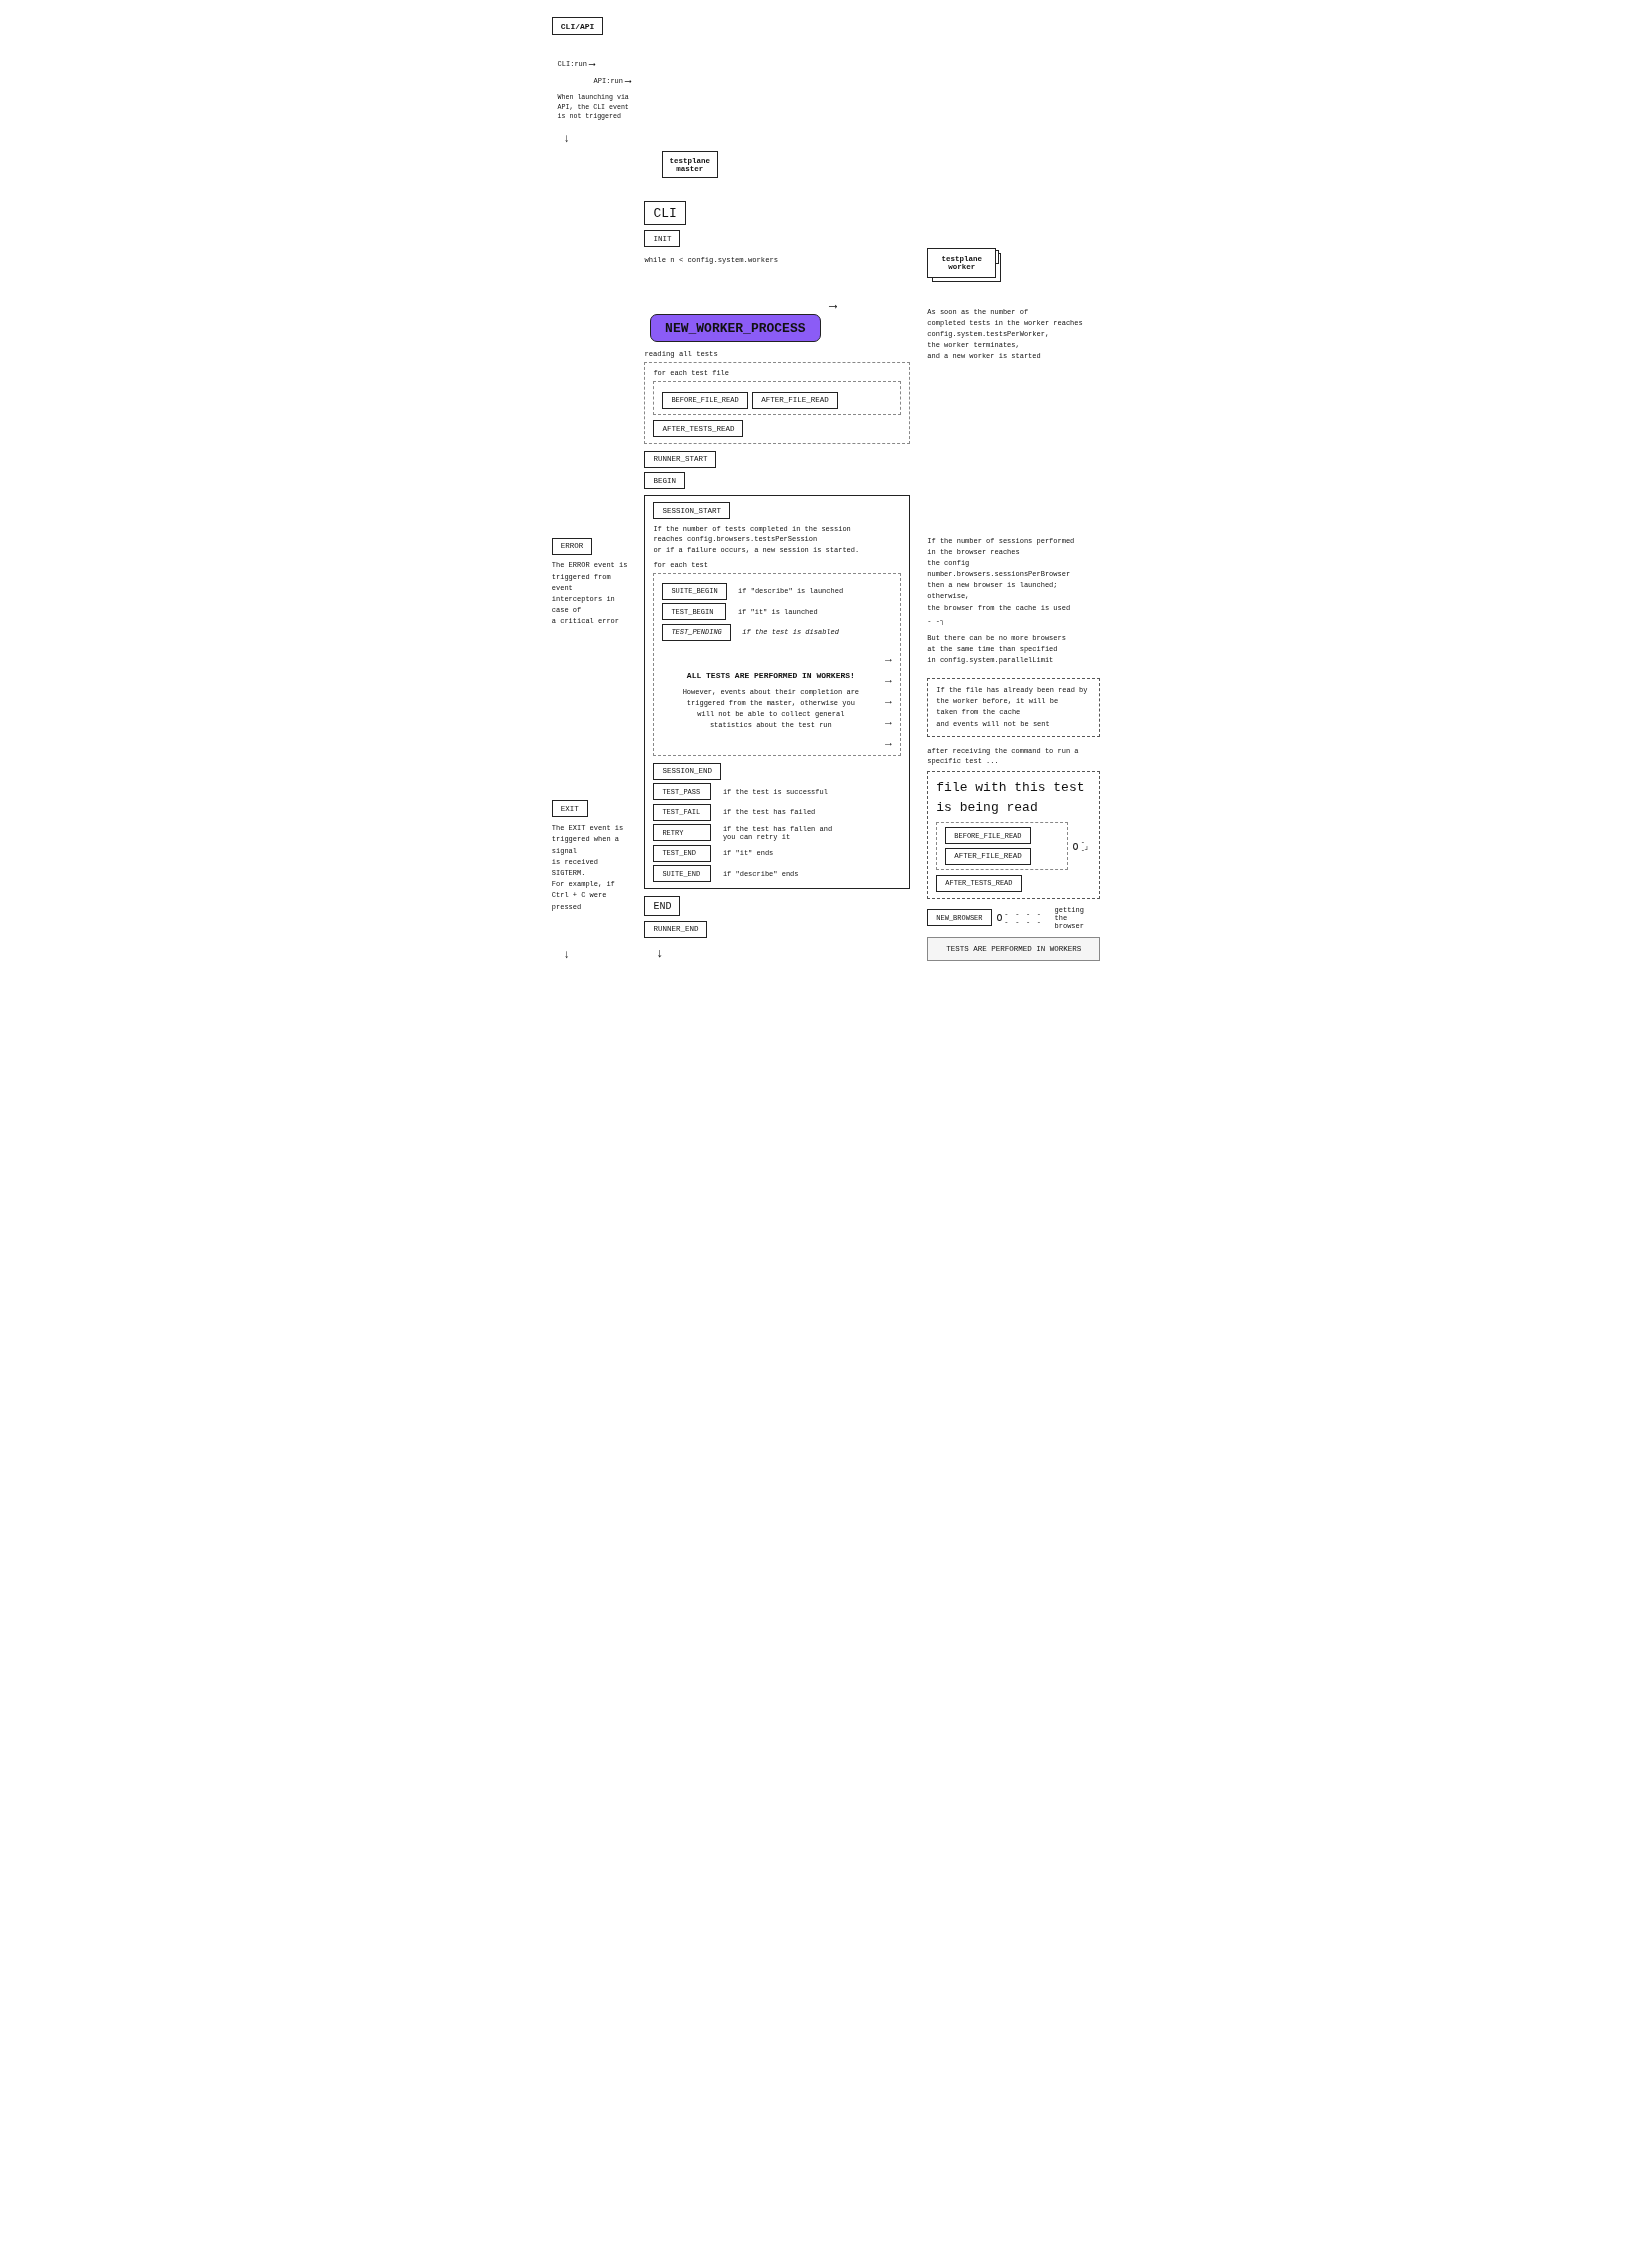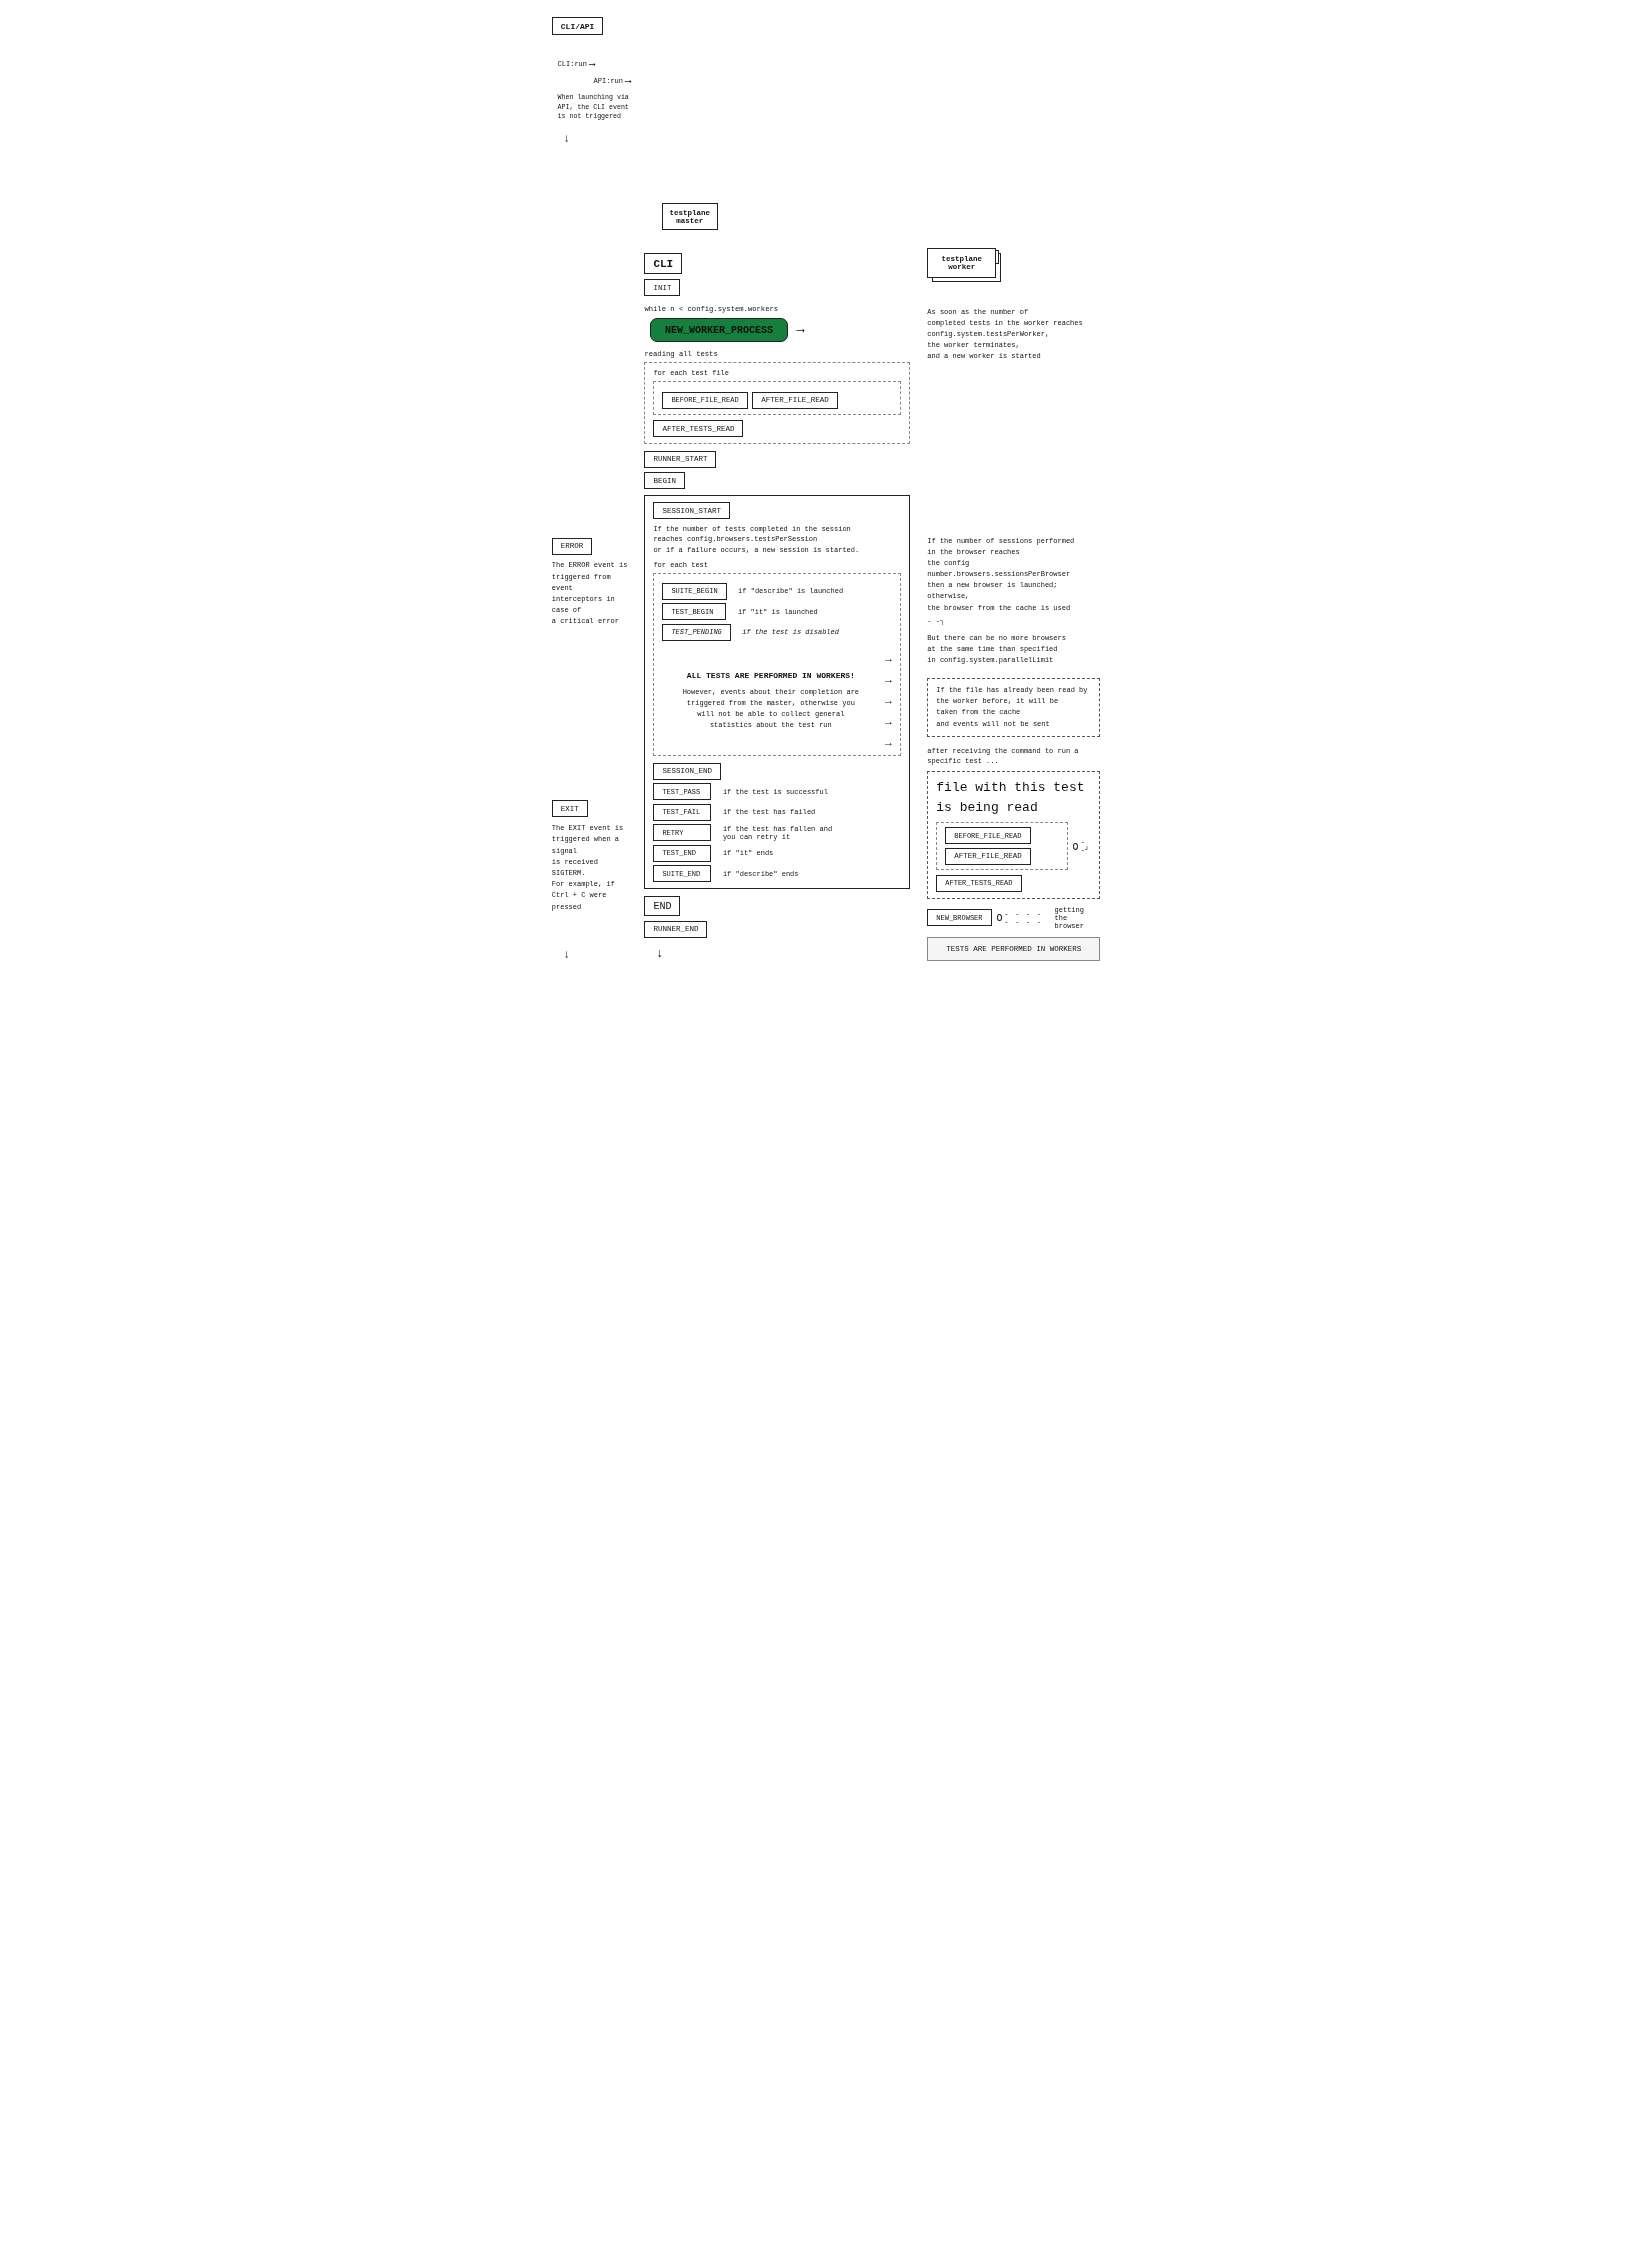--- a/index.html
+++ b/index.html
@@ -110,31 +110,31 @@
       <div class="col-center">
 
         <div style="margin-top:5.8px; margin-left:23px;">
           <div class="box" style="font-weight:bold; font-size:7.5px; padding:4.6px 7px; text-align:center;">
             <span>testplane</span><br>
             <span>master</span>
           </div>
         </div>
 
         <div style="margin-top:23px; margin-left:5.8px;">
-          <div class="box" style="font-size:11px;font-weight:bold;">CLI</div>
+          <div class="box" style="font-size:13px;">CLI</div>
         </div>
 
         <div style="margin-top:4.6px; margin-left:5.8px;">
           <div class="box" style="font-size:7.5px;">INIT</div>
         </div>
 
         <div style="margin-top:9.2px; margin-left:5.8px; font-size:7.2px;">while n &lt; config.system.workers</div>
 
         <div style="margin-top:4.6px; margin-left:11.5px; display:flex; align-items:center;">
-          <div style="border:1.2px solid #222; border-radius:7px; padding:5.8px 14px; font-size:10px; font-weight:bold; background:#15803d;">NEW_WORKER_PROCESS</div>
+          <div style="border:1.2px solid #222; border-radius:7px; padding:5.8px 14px; font-size:13px; font-weight:bold; background:#8b5cf6;margin-top:45px;">NEW_WORKER_PROCESS</div>
           <span style="margin-left:9.2px; font-size:11.5px;">⟶</span>
         </div>
 
         <div style="margin-top:8px; margin-left:5.8px; font-size:7.2px;">reading all tests</div>
 
         <div class="reading-section" style="margin-left:5.8px; margin-top:3.5px;">
           <div style="font-size:7px;">for each test file</div>
           
           <div style="border:1.2px dashed #888; padding:5.8px 8px; margin-top:4.6px;">
             <div class="box" style="font-size:7px;">BEFORE_FILE_READ</div>

